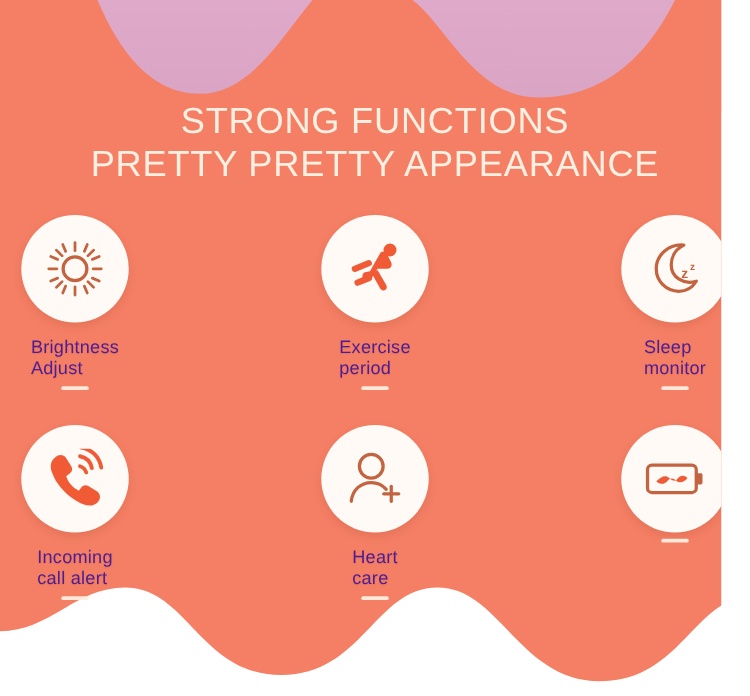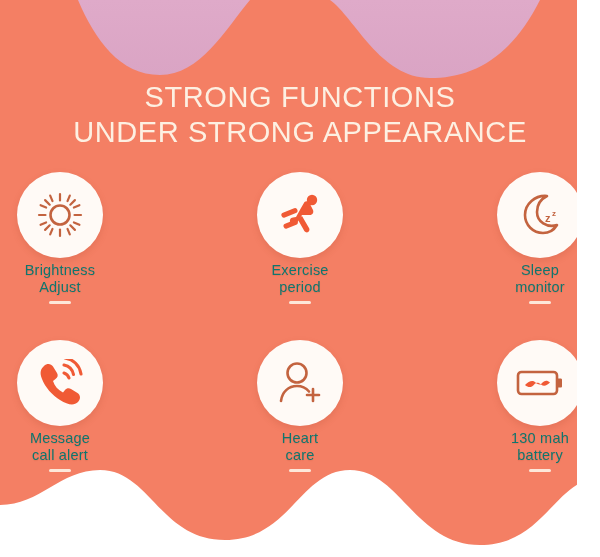--- a/index.html
+++ b/index.html
@@ -73,23 +73,22 @@
     height: 86px;
     border-radius: 50%;
     background: #fffaf6;
     display: flex;
     align-items: center;
     justify-content: center;
     box-shadow: 0 3px 7px rgba(160,60,40,0.18);
   }
   .circle svg { display: block; }
   .label {
-    margin-top: 4px;
-    text-align: center;
-    color: #0f766e;
+    margin-top: 12px;
+    color: #4c1d95;
     font-size: 14.5px;
     line-height: 1.18;
     letter-spacing: 0.2px;
     white-space: pre-line;
     text-shadow: 0 1px 1px rgba(170,70,50,0.18);
   }
   .dash {
     margin-top: 5px;
     width: 22px;
     height: 2.5px;
@@ -118,21 +117,21 @@
          C 510,60 470,78 430,78
          C 380,78 355,18 330,0
          L250,0
          C 225,30 200,75 160,75
          C 120,75 95,40 78,0
          Z"></path>
   </svg>
 
   <div class="title-block">
     <div class="title-line">STRONG FUNCTIONS</div>
-    <div class="title-line">UNDER STRONG APPEARANCE</div>
+    <div class="title-line">PRETTY PRETTY APPEARANCE</div>
   </div>
 
   <div class="grid row-1">
 
     <div class="cell">
       <div class="circle">
         <span>
           <svg width="48" height="48" viewBox="0 0 48 48">
             <circle cx="24" cy="24" r="9.5" fill="none" stroke="#C3633F" stroke-width="2.6"></circle>
             <g stroke="#C3633F" stroke-width="2.2" stroke-linecap="round">
@@ -213,21 +212,21 @@
               L30,31 C31.5,29 34,28.5 36,30 L42.5,34 C45.5,36 46,40 43,43
               C39,47 33,46 25,41 C17,36 10,28 7,20 C4.5,14 5.5,10 9,7 Z"></path>
             <g fill="none" stroke="#F05A35" stroke-width="3.1" stroke-linecap="round">
               <path d="M29,6 C34,7 37.5,10.5 38.5,15.5"></path>
               <path d="M29,14 C31.5,14.8 33.2,16.5 34,19"></path>
               <path d="M30,-1 C38.5,0.5 44.5,6.5 46,15"></path>
             </g>
           </svg>
         </span>
       </div>
-      <div class="label">Message
+      <div class="label">Incoming
 call alert</div>
       <div class="dash"></div>
     </div>
 
     <div class="cell">
       <div class="circle">
         <span>
           <svg width="48" height="46" viewBox="0 0 48 46">
             <circle cx="21" cy="13" r="9.5" fill="none" stroke="#C3633F" stroke-width="2.6"></circle>
             <path fill="none" stroke="#C3633F" stroke-width="2.6" stroke-linecap="round" d="M5,41 C6,32 12.5,26 21,26 C26,26 30,28 33,31.5"></path>
@@ -250,21 +249,19 @@
             <rect x="3" y="7" width="39" height="22" rx="3.5" fill="none" stroke="#C3633F" stroke-width="2.6"></rect>
             <path fill="#C3633F" d="M42,13.5 L45.5,13.5 C46.6,13.5 47,14 47,15
                   L47,21 C47,22 46.6,22.5 45.5,22.5 L42,22.5 Z"></path>
             <path fill="#F05A35" d="M10,20 C14,16.5 17,14.5 20.5,17.5
                   C23,19.6 25,20.5 27,18 C29,15.5 32,14.5 35,17.5
                   C32,20.5 29,22 26,19.5 C23.5,17.4 21.5,17 19,19.8
                   C16.5,22.6 13.5,23 10,20 Z"></path>
           </svg>
         </span>
       </div>
-      <div class="label">130 mah
-battery</div>
       <div class="dash"></div>
     </div>
 
 
   </div>
 
 </div>
 
 </body></html>

